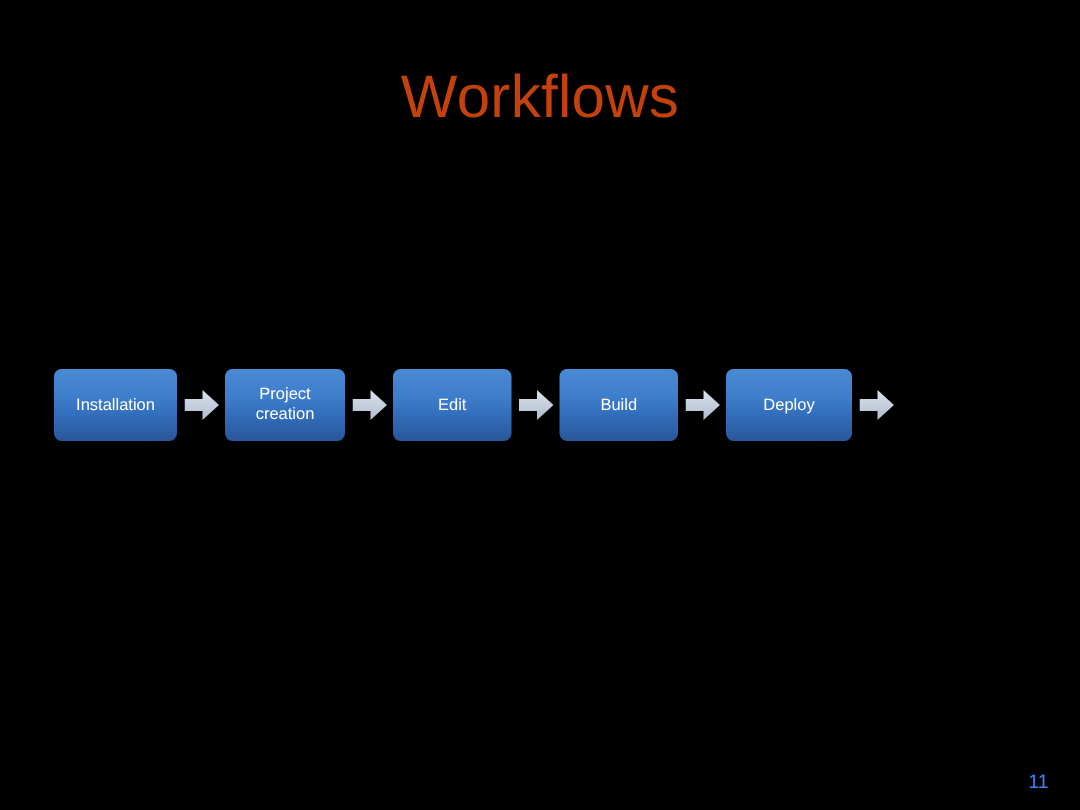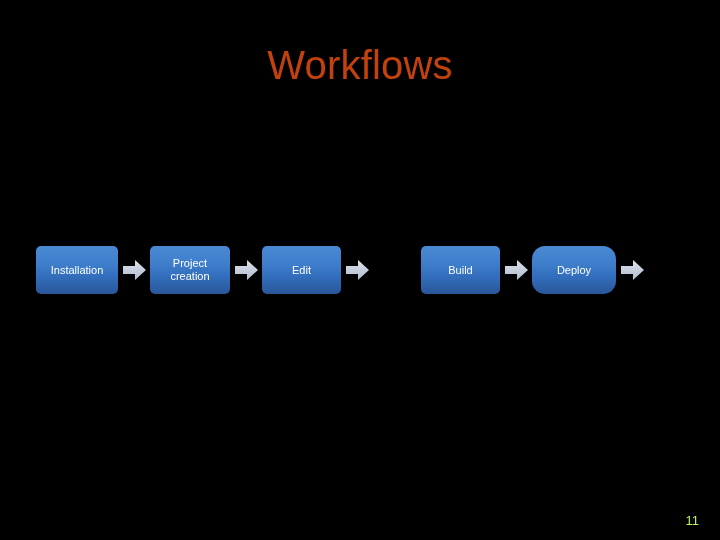--- a/index.html
+++ b/index.html
@@ -71,21 +71,21 @@
     align-items: center;
     justify-content: center;
   }
   .flow-arrow svg {
     display: block;
   }
   .page-number {
     position: absolute;
     right: 21px;
     bottom: 12px;
-    color: #bef264;
+    color: #3b82f6;
     font-size: 13px;
     line-height: 15px;
     text-align: right;
   }
 </style>
 </head>
 <body>
 
 <div class="slide">
 
@@ -123,31 +123,31 @@
     <div class="flow-box" style="width:79px;">
       <span class="flow-box-label">Edit</span>
     </div>
 
     <div class="flow-arrow">
       <svg width="23" height="20" viewBox="0 0 23 20" aria-hidden="true">
         <path d="M0 6 L12 6 L12 0 L23 10 L12 20 L12 14 L0 14 Z" fill="url(#ag1)"></path>
       </svg>
     </div>
 
-    <div class="flow-box" style="width:79px;margin-left:48px;">
+    <div class="flow-box" style="width:79px;">
       <span class="flow-box-label">Build</span>
     </div>
 
     <div class="flow-arrow">
       <svg width="23" height="20" viewBox="0 0 23 20" aria-hidden="true">
         <path d="M0 6 L12 6 L12 0 L23 10 L12 20 L12 14 L0 14 Z" fill="url(#ag1)"></path>
       </svg>
     </div>
 
-    <div class="flow-box" style="width:84px;border-radius:13px;">
+    <div class="flow-box" style="width:84px;">
       <span class="flow-box-label">Deploy</span>
     </div>
 
     <div class="flow-arrow">
       <svg width="23" height="20" viewBox="0 0 23 20" aria-hidden="true">
         <path d="M0 6 L12 6 L12 0 L23 10 L12 20 L12 14 L0 14 Z" fill="url(#ag1)"></path>
       </svg>
     </div>
 
 

